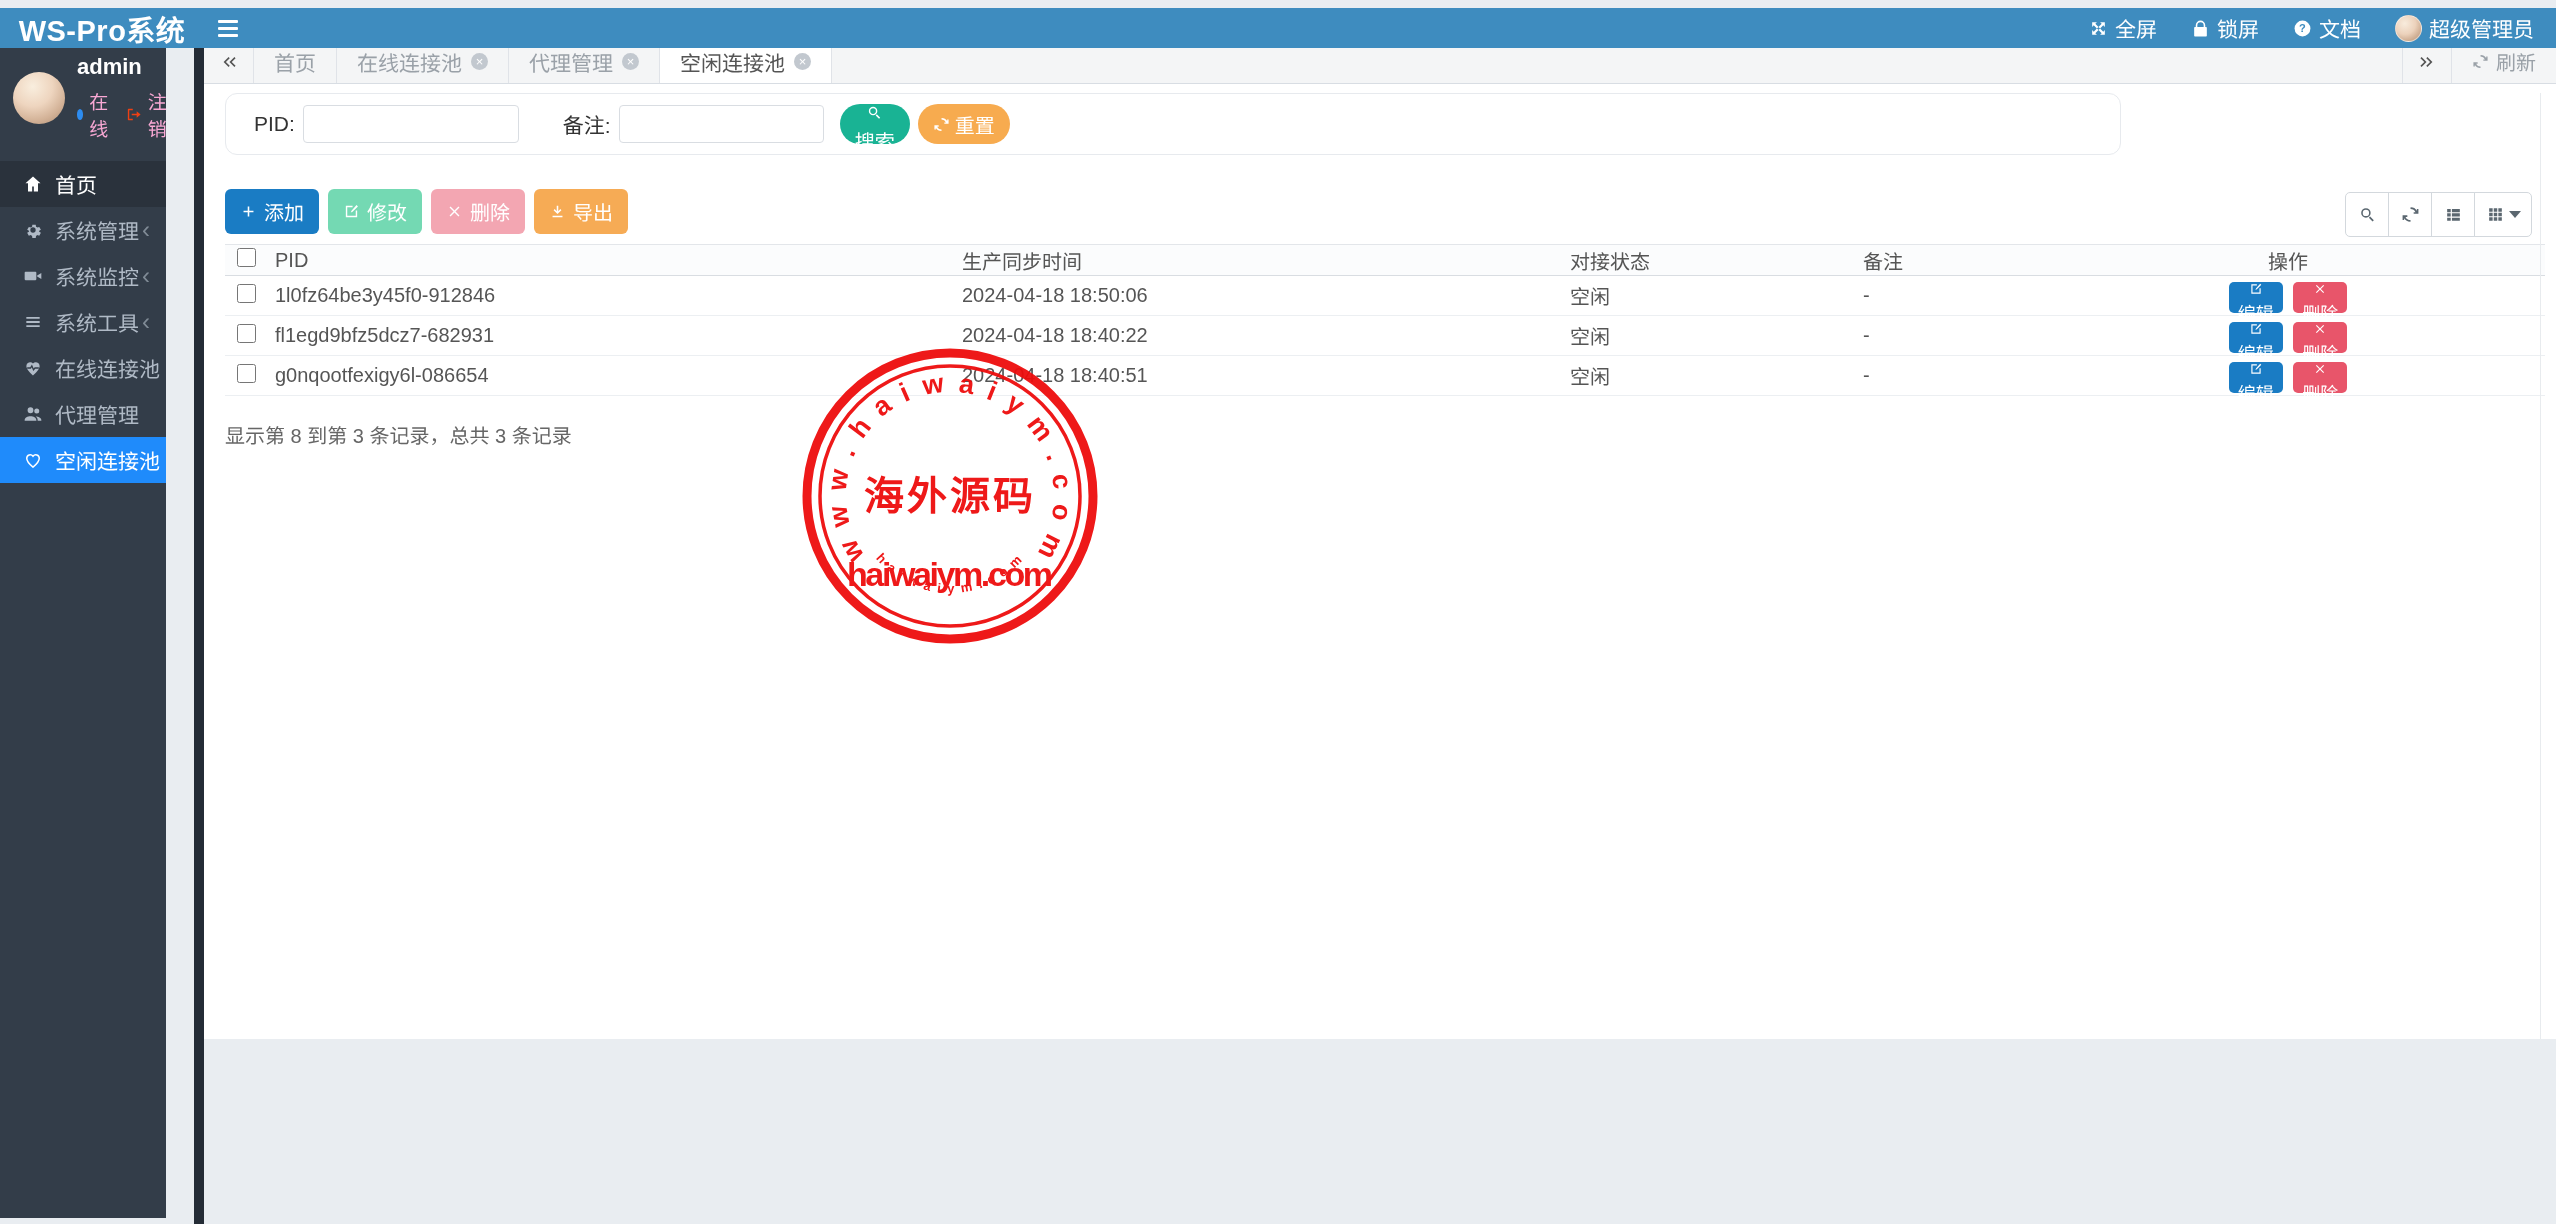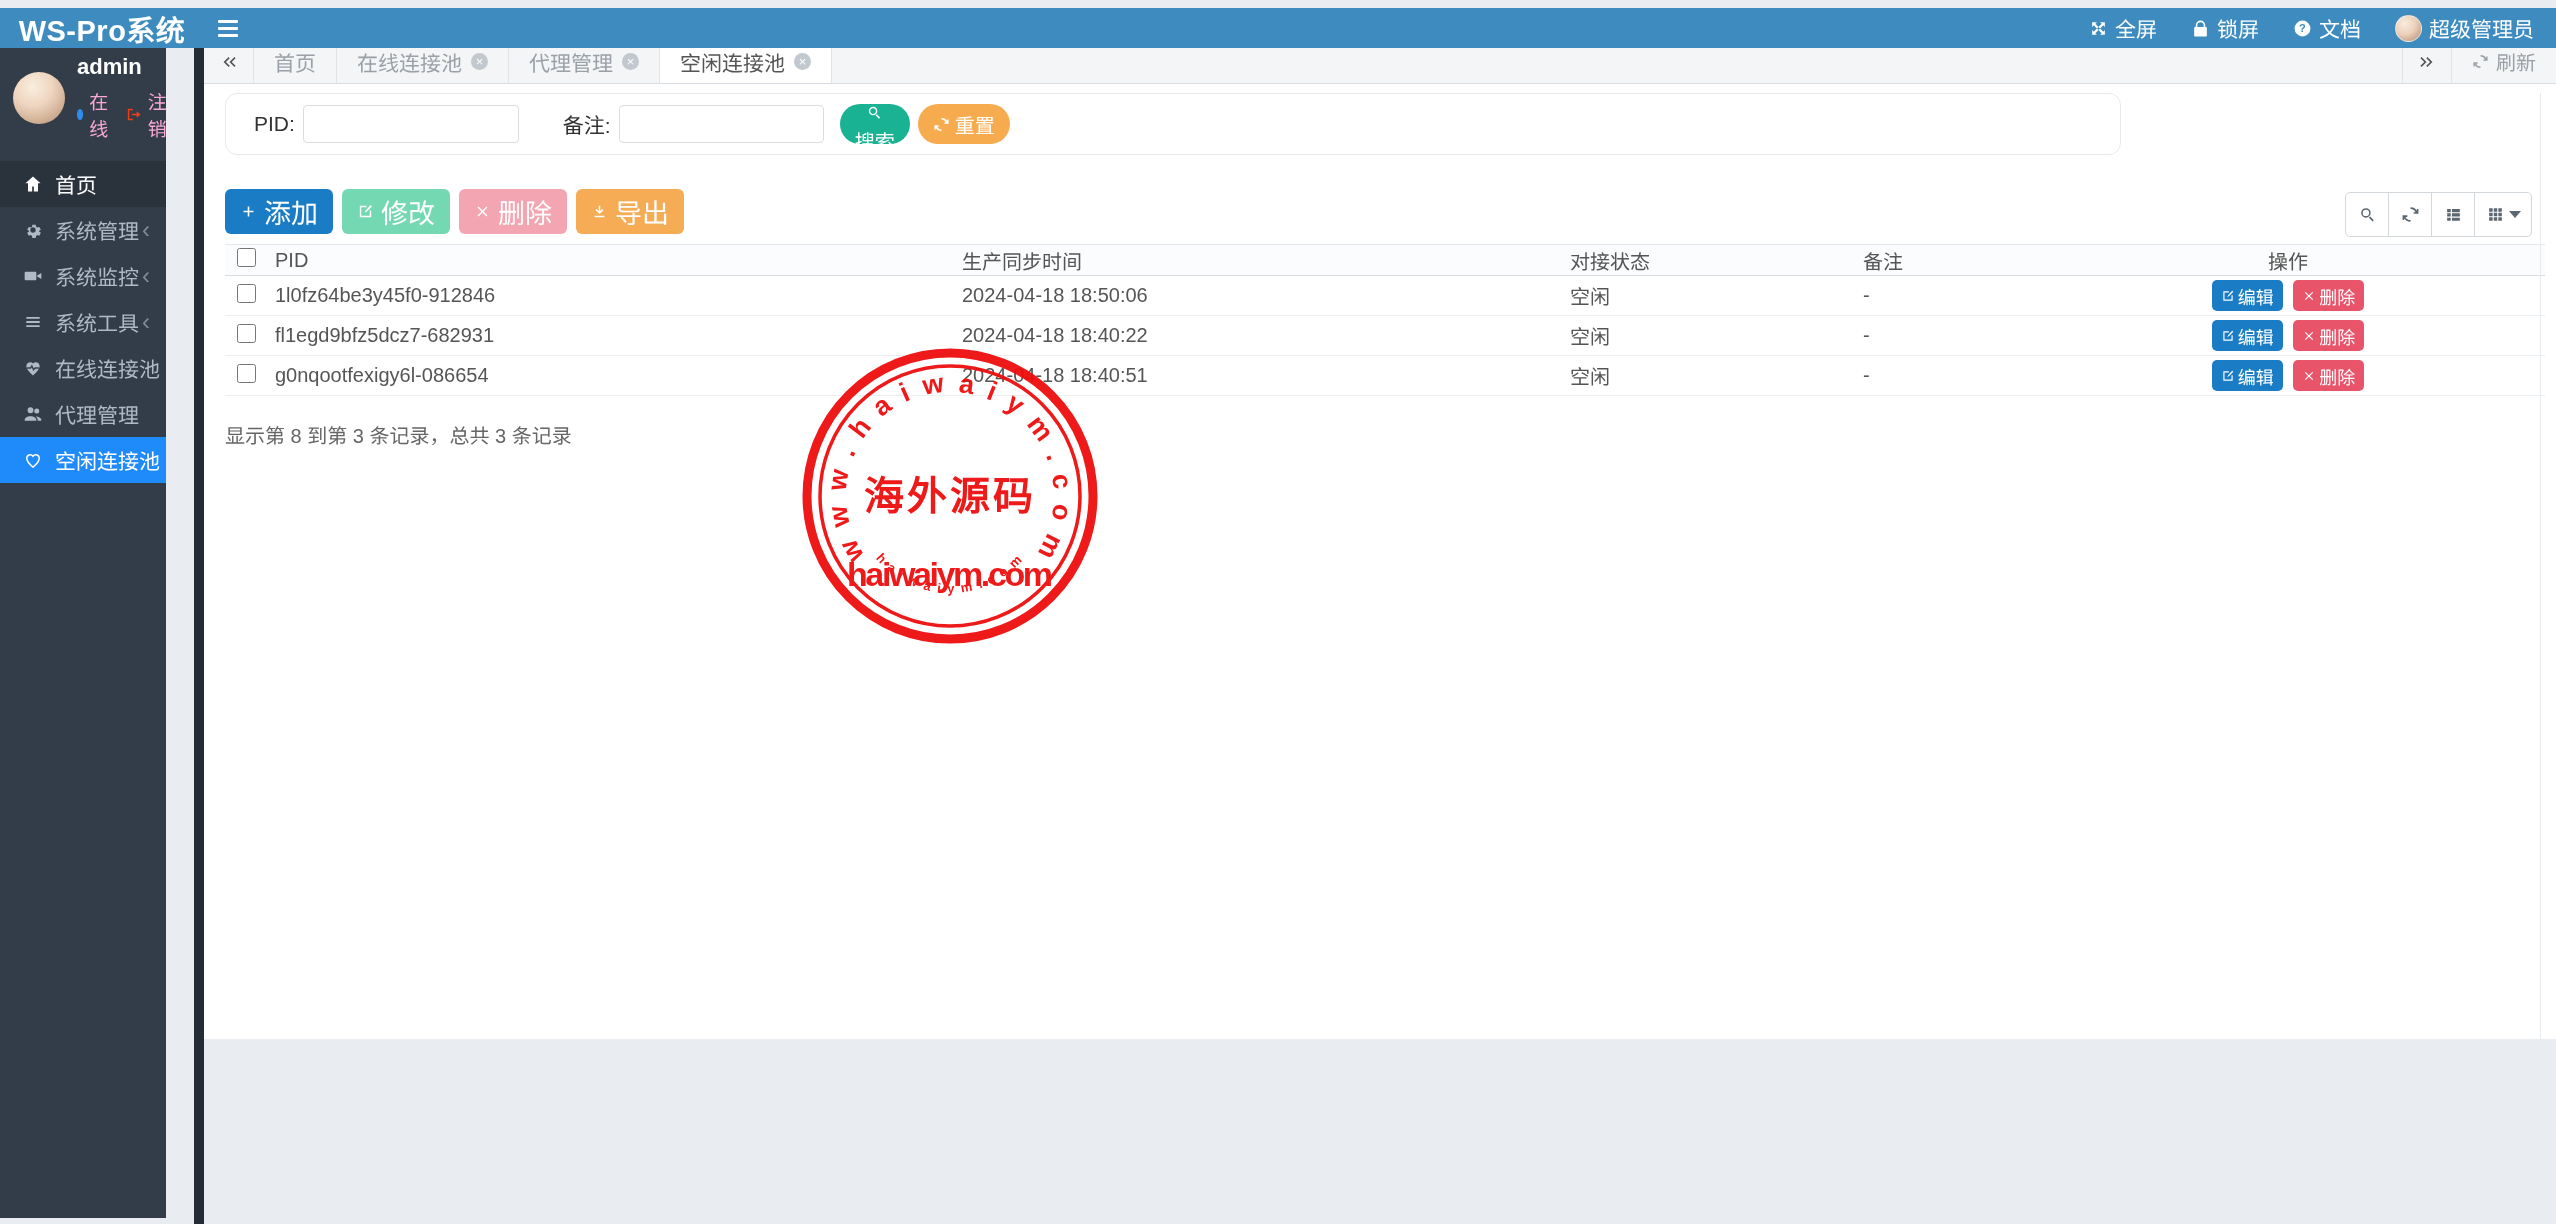--- a/index.html
+++ b/index.html
@@ -58,36 +58,36 @@
   .finput::placeholder { color:#c2c6cc; }
   .in-pid { width:216px; } .in-time { width:205px; } .in-note { width:205px; }
   .g-time { margin-left:6px; } .g-note { margin-left:44px; }
   .btn-pill { height:40px; border:0; border-radius:20px; color:#fff; font-size:20px; display:inline-flex; align-items:center; gap:5px; padding:0 15px; cursor:pointer; font-family:inherit; }
   .btn-search { background:#19b394; margin-left:16px;flex-direction:column; }
   .btn-reset { background:#f7ab4f; margin-left:8px; }
   .btn-pill .ic { font-size:17px; }
 
   
   .toolbar { margin:34px 0 0 21px; display:flex; gap:9px; }
-  .tbtn { height:45px; border:0; border-radius:6px; color:#fff; font-size:27px; display:inline-flex; align-items:center; gap:7px; padding:0 15px; cursor:pointer; font-family:inherit; }
+  .tbtn { height:45px; border:0; border-radius:6px; color:#fff; font-size:20px; display:inline-flex; align-items:center; gap:7px; padding:0 15px; cursor:pointer; font-family:inherit; }
   .tbtn .ic { font-size:17px; }
   .b-add{background:#1a7cc4;} .b-edit{background:#74d9b3;} .b-del{background:#f3a6b2;} .b-exp{background:#f6ab55;}
   .icon-group { position:absolute; right:24px; top:99px; display:flex; }
   .igbtn { width:44px; height:45px; background:#fff; border:1px solid #d3d8dd; margin-left:-1px; color:#5b6770; font-size:19px; display:flex; align-items:center; justify-content:center; gap:4px; cursor:pointer; }
   .igbtn:first-child { border-radius:5px 0 0 5px; margin-left:0; }
   .igbtn:last-child { border-radius:0 5px 5px 0; width:58px; }
   .caret { width:0; height:0; border-left:6px solid transparent; border-right:6px solid transparent; border-top:7px solid #5b6770; }
 
   
   .grid { margin:10px 0 0 21px; width:2320px; border-collapse:collapse; table-layout:fixed; }
   .grid th { height:31px; background:#fbfcfd; border-top:1px solid #e3e6ea; border-bottom:1px solid #d9dde2; font-size:20px; font-weight:normal; color:#555; text-align:left; padding:0 6px; }
   .grid th.c-act, .grid td.c-act { text-align:center; }
   .grid td { height:40px; border-bottom:1px solid #eceff2; font-size:20px; color:#555; padding:0 6px; }
   .grid input[type=checkbox] { width:19px; height:19px; margin-left:6px; }
-  .row-btn { height:31px; border:0; border-radius:5px; color:#fff; font-size:18px; display:inline-flex; align-items:center; gap:3px; padding:0 9px; cursor:pointer; font-family:inherit; }
+  .row-btn { height:31px; border:0; border-radius:5px; color:#fff; font-size:18px; display:inline-flex; align-items:center; gap:3px; padding:0 9px; cursor:pointer; font-family:inherit;flex-direction:column; }
   .row-btn .ic { font-size:14px; }
   .rb-edit { background:#1a7cc4; } .rb-del { background:#e8556a; margin-left:5px; }
   .page-info { margin:24px 0 0 21px; font-size:20px; color:#666; }
 
   
   .stamp { position:absolute; left:586px; top:243px; width:320px; height:320px; opacity:.94; pointer-events:none; z-index:10; }
   .stamp text { fill:currentColor; }
   .stamp .ring { fill:none; stroke:currentColor; }
   .arcTop { font-size:27px; font-weight:bold; font-family:"Liberation Sans",sans-serif; }
   .arcBot { font-size:13px; font-weight:bold; font-family:"Liberation Sans",sans-serif; }

